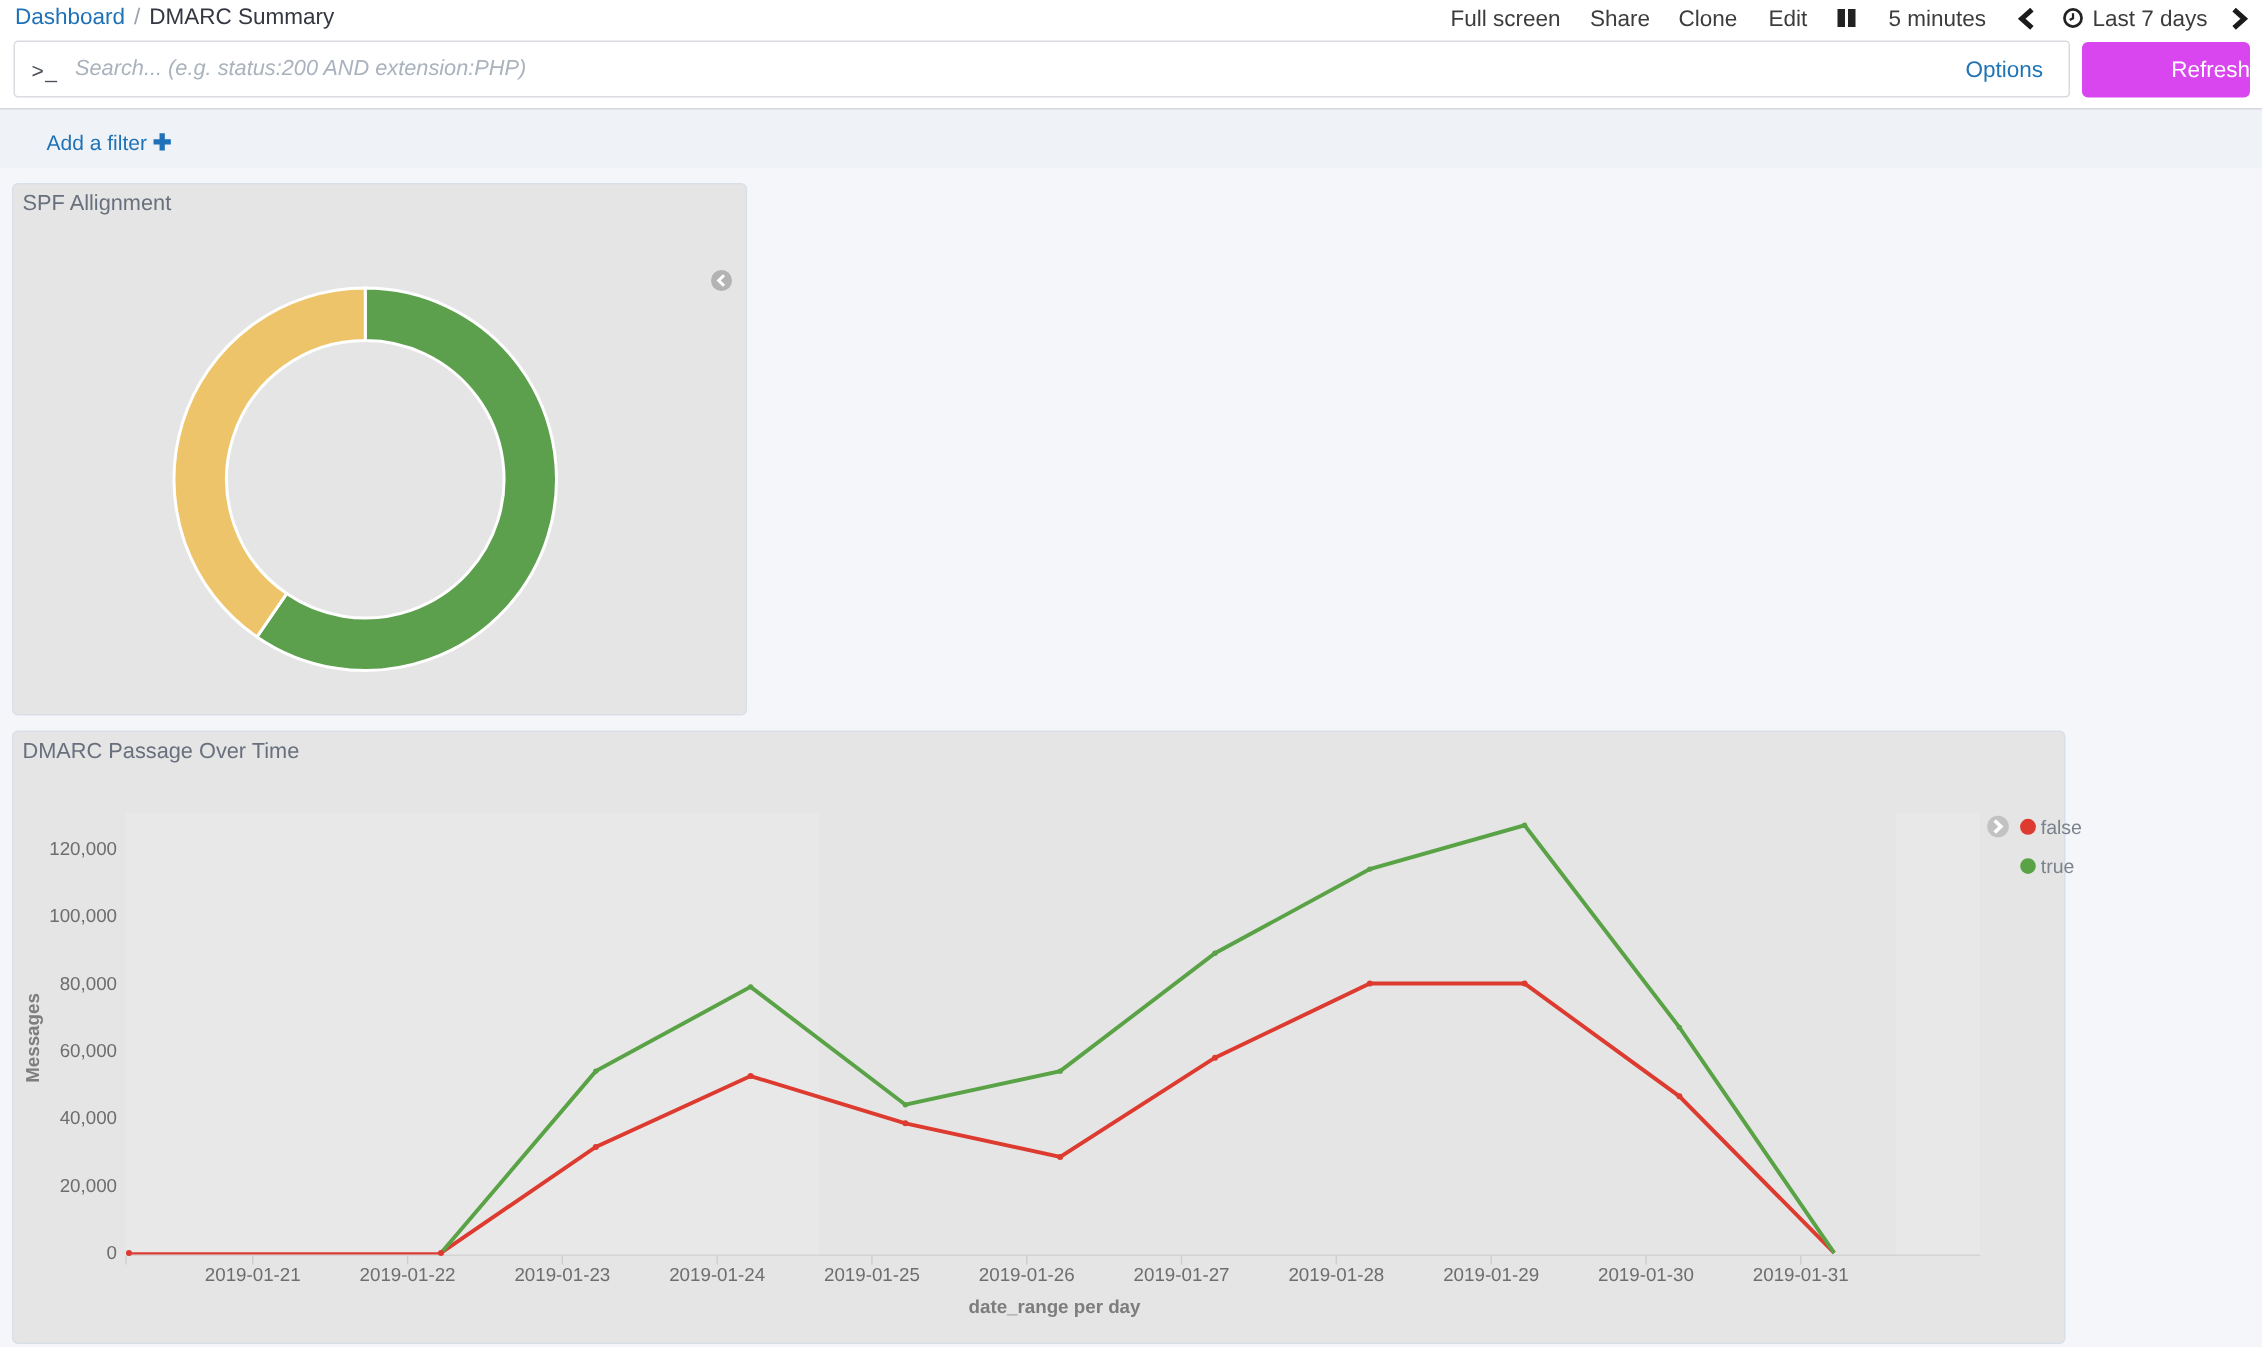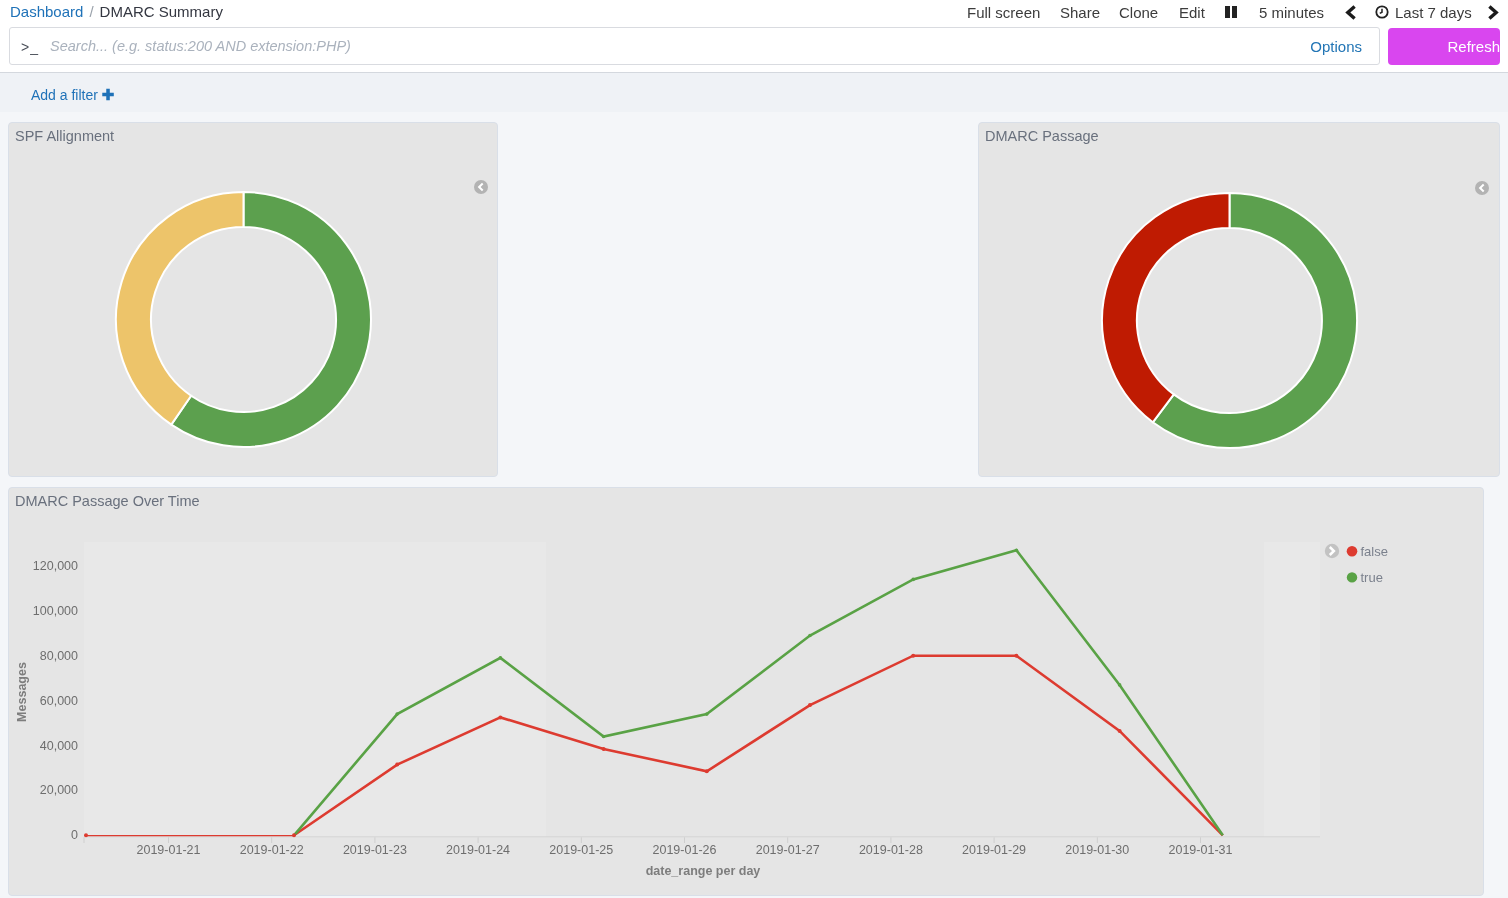--- a/index.html
+++ b/index.html
@@ -71,34 +71,22 @@
           <path d="M8.7 3.5 L5.1 7 L8.7 10.5" fill="none" stroke="#fff" stroke-width="2"></path>
         </svg>
       </div>
     <svg width="488" height="352">
       <path d="M234.5 69.0 A127.5 127.5 0 1 1 162.3 301.6 L182.1 272.7 A92.5 92.5 0 1 0 234.5 104.0 Z" fill="#5ca04e" stroke="#fff" stroke-width="2"></path>
       <path d="M162.3 301.6 A127.5 127.5 0 0 1 234.5 69.0 L234.5 104.0 A92.5 92.5 0 0 0 182.1 272.7 Z" fill="#edc46a" stroke="#fff" stroke-width="2"></path>
     </svg>
   </div>
 
 
-  <div class="panel" style="left:978px; top:10px; width:522px; height:355px;">
-    <div class="ptitle">DMARC Passage</div>
-    <div class="toggle" style="left:495.5px; top:57.5px;">
-        <svg width="14" height="14" viewBox="0 0 14 14">
-          <path d="M8.7 3.5 L5.1 7 L8.7 10.5" fill="none" stroke="#fff" stroke-width="2"></path>
-        </svg>
-      </div>
-    <svg width="520" height="352">
-      <path d="M250.5 70.0 A127.5 127.5 0 1 1 173.8 299.3 L194.8 271.4 A92.5 92.5 0 1 0 250.5 105.0 Z" fill="#5ca04e" stroke="#fff" stroke-width="2"></path>
-      <path d="M173.8 299.3 A127.5 127.5 0 0 1 250.5 70.0 L250.5 105.0 A92.5 92.5 0 0 0 194.8 271.4 Z" fill="#bf1b02" stroke="#fff" stroke-width="2"></path>
-    </svg>
-  </div>
 
-  <div class="panel" style="left:8px; top:374.5px; width:1476px; height:409px;">
+  <div class="panel" style="left:8px; top:374.5px; width:1369px; height:409px;">
     <div class="ptitle">DMARC Passage Over Time</div>
     <svg width="1490" height="406" style="position:absolute;left:-1px;top:-0.5px">
 
       <rect x="76" y="55" width="462" height="295" fill="#e8e8e8"></rect>
       <rect x="1256" y="55" width="56" height="295" fill="#e8e8e8"></rect>
 
       <line x1="76" y1="349.8" x2="1312" y2="349.8" stroke="#d4d4d4" stroke-width="1"></line>
 
       <g stroke="#cfcfcf" stroke-width="1">
         <line x1="76" y1="350.3" x2="76" y2="356"></line>

